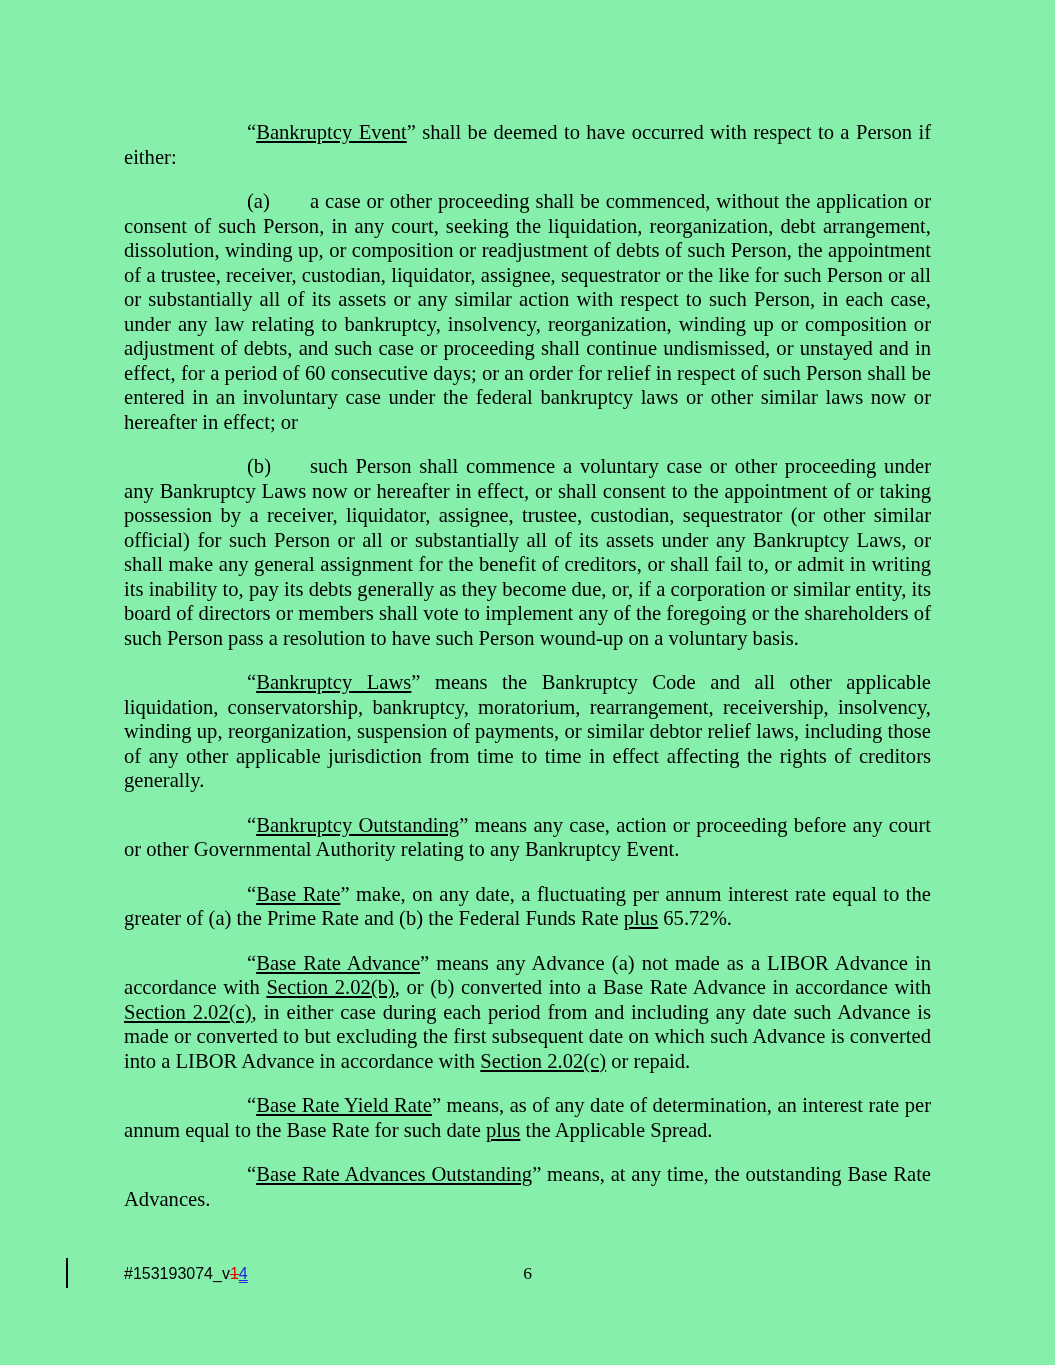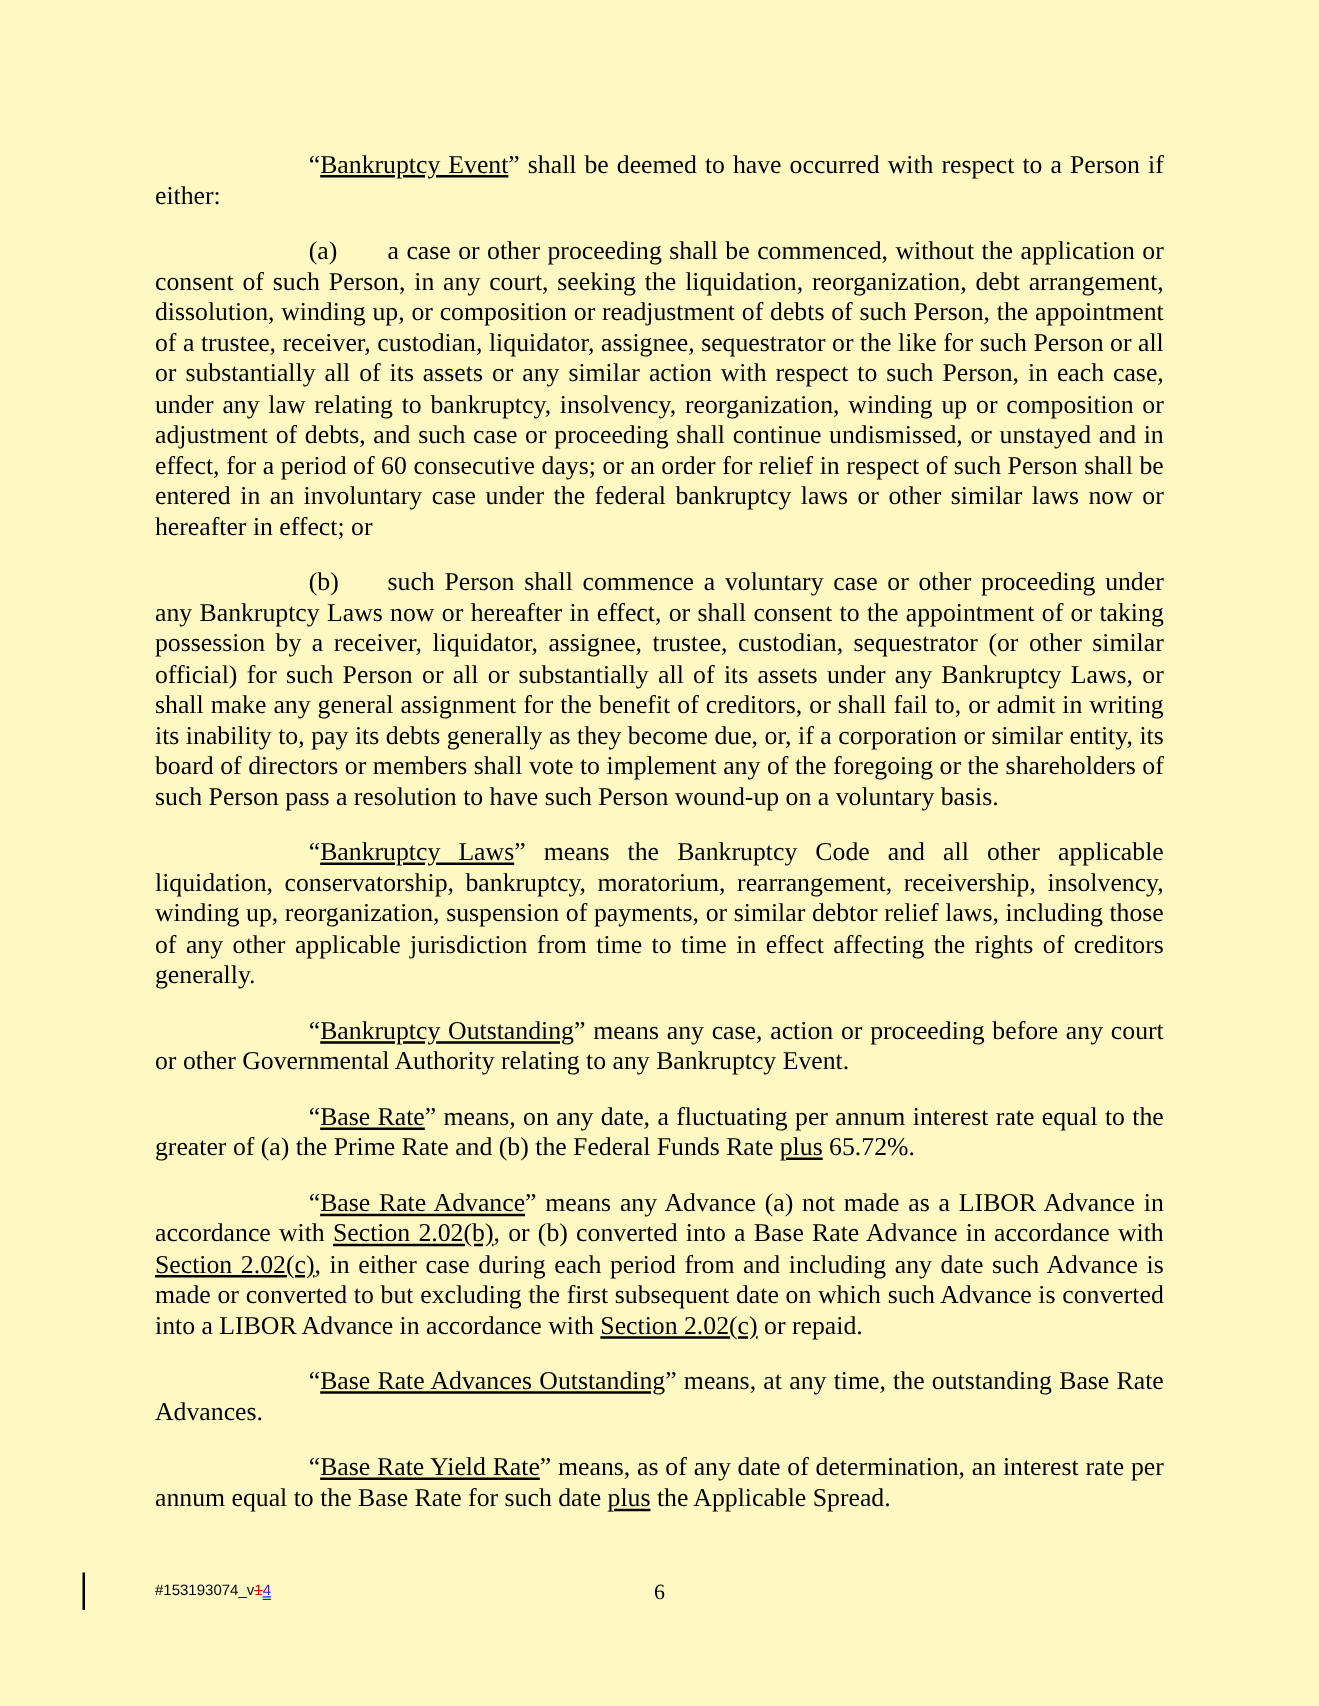--- a/index.html
+++ b/index.html
@@ -1,31 +1,31 @@
 <!DOCTYPE html>
 <html style="--ink: #000000; --del: #e00000; --ins: #2222dd;"><head>
 <meta charset="utf-8">
 <style>
   :root { --del:#e00000; --ins:#2222dd; --ink:#000000; }
   html,body { margin:0; padding:0; background:#ffffff; }
   .page {
-    position:relative; width:1055px; height:1365px; background:#fef9c3;
+    position:relative; width:1055px; height:1365px; background:#86efac;
     font-family:"Liberation Serif", serif; color:var(--ink); overflow:hidden;
   }
   .content {
     position:absolute; left:124px; top:120px; width:807px;
     font-size:20.6px; line-height:24.5px; text-align:justify;
   }
   .content p { margin:0 0 20px 0; text-indent:123px; }
   .u { text-decoration:underline; }
   .i { }
   .clause-label { display:inline-block; width:63px; text-indent:0; }
   .footer-stamp {
     position:absolute; left:124px; top:1265px;
-    font-family:"Liberation Sans", sans-serif; font-size:12px; color:var(--ink);
+    font-family:"Liberation Sans", sans-serif; font-size:16px; color:var(--ink);
   }
   .del { color:var(--del); text-decoration:line-through; }
   .ins { color:var(--ins); text-decoration:underline; text-decoration-style:double; text-decoration-thickness:1px; }
   .page-number {
     position:absolute; left:0; right:0; top:1263px; text-align:center;
     font-family:"Liberation Serif", serif; font-size:17.5px; color:var(--ink);
   }
   .change-bar {
     position:absolute; left:66px; top:1258px; width:2px; height:30px; background:var(--ink);
   }
@@ -40,27 +40,27 @@
     <p><span>“</span><span class="u">Bankruptcy Event</span><span>” shall be deemed to have occurred with respect to a Person if either:</span></p>
 
     <p><span class="clause-label">(a)</span><span>a case or other proceeding shall be commenced, without the application or consent of such Person, in any court, seeking the liquidation, reorganization, debt arrangement, dissolution, winding up, or composition or readjustment of debts of such Person, the appointment of a trustee, receiver, custodian, liquidator, assignee, sequestrator or the like for such Person or all or substantially all of its assets or any similar action with respect to such Person, in each case, under any law relating to bankruptcy, insolvency, reorganization, winding up or composition or adjustment of debts, and such case or proceeding shall continue undismissed, or unstayed and in effect, for a period of 60 consecutive days; or an order for relief in respect of such Person shall be entered in an involuntary case under the federal bankruptcy laws or other similar laws now or hereafter in effect; or</span></p>
 
     <p><span class="clause-label">(b)</span><span>such Person shall commence a voluntary case or other proceeding under any Bankruptcy Laws now or hereafter in effect, or shall consent to the appointment of or taking possession by a receiver, liquidator, assignee, trustee, custodian, sequestrator (or other similar official) for such Person or all or substantially all of its assets under any Bankruptcy Laws, or shall make any general assignment for the benefit of creditors, or shall fail to, or admit in writing its inability to, pay its debts generally as they become due, or, if a corporation or similar entity, its board of directors or members shall vote to implement any of the foregoing or the shareholders of such Person pass a resolution to have such Person wound-up on a voluntary basis.</span></p>
 
     <p><span>“</span><span class="u">Bankruptcy Laws</span><span>” means the Bankruptcy Code and all other applicable liquidation, conservatorship, bankruptcy, moratorium, rearrangement, receivership, insolvency, winding up, reorganization, suspension of payments, or similar debtor relief laws, including those of any other applicable jurisdiction from time to time in effect affecting the rights of creditors generally.</span></p>
 
     <p><span>“</span><span class="u">Bankruptcy Outstanding</span><span>” means any case, action or proceeding before any court or other Governmental Authority relating to any Bankruptcy Event.</span></p>
 
-    <p><span>“</span><span class="u">Base Rate</span><span>” means, on any date, a fluctuating </span><span class="i">per annum</span><span> interest rate equal to the greater of (a) the Prime Rate and (b) the Federal Funds Rate </span><span class="u">plus</span><span> 65.72%.</span></p>
+    <p><span>“</span><span class="u">Base Rate</span><span>” make, on any date, a fluctuating </span><span class="i">per annum</span><span> interest rate equal to the greater of (a) the Prime Rate and (b) the Federal Funds Rate </span><span class="u">plus</span><span> 65.72%.</span></p>
 
     <p><span>“</span><span class="u">Base Rate Advance</span><span>” means any Advance (a) not made as a LIBOR Advance in accordance with </span><span class="u">Section 2.02(b)</span><span>, or (b) converted into a Base Rate Advance in accordance with </span><span class="u">Section 2.02(c)</span><span>, in either case during each period from and including any date such Advance is made or converted to but excluding the first subsequent date on which such Advance is converted into a LIBOR Advance in accordance with </span><span class="u">Section 2.02(c)</span><span> or repaid.</span></p>
 
+    <p><span>“</span><span class="u">Base Rate Yield Rate</span><span>” means, as of any date of determination, an interest rate </span><span class="i">per annum</span><span> equal to the Base Rate for such date </span><span class="u">plus</span><span> the Applicable Spread.</span></p>
+
     <p><span>“</span><span class="u">Base Rate Advances Outstanding</span><span>” means, at any time, the outstanding Base Rate Advances.</span></p>
-
-    <p><span>“</span><span class="u">Base Rate Yield Rate</span><span>” means, as of any date of determination, an interest rate </span><span class="i">per annum</span><span> equal to the Base Rate for such date </span><span class="u">plus</span><span> the Applicable Spread.</span></p>
 
   </div>
 
   <div class="change-bar"></div>
 
   <div class="footer-stamp"><span>#153193074_v</span><span class="del">1</span><span class="ins">4</span></div>
 
   <div class="page-number">6</div>
 
 </div>

